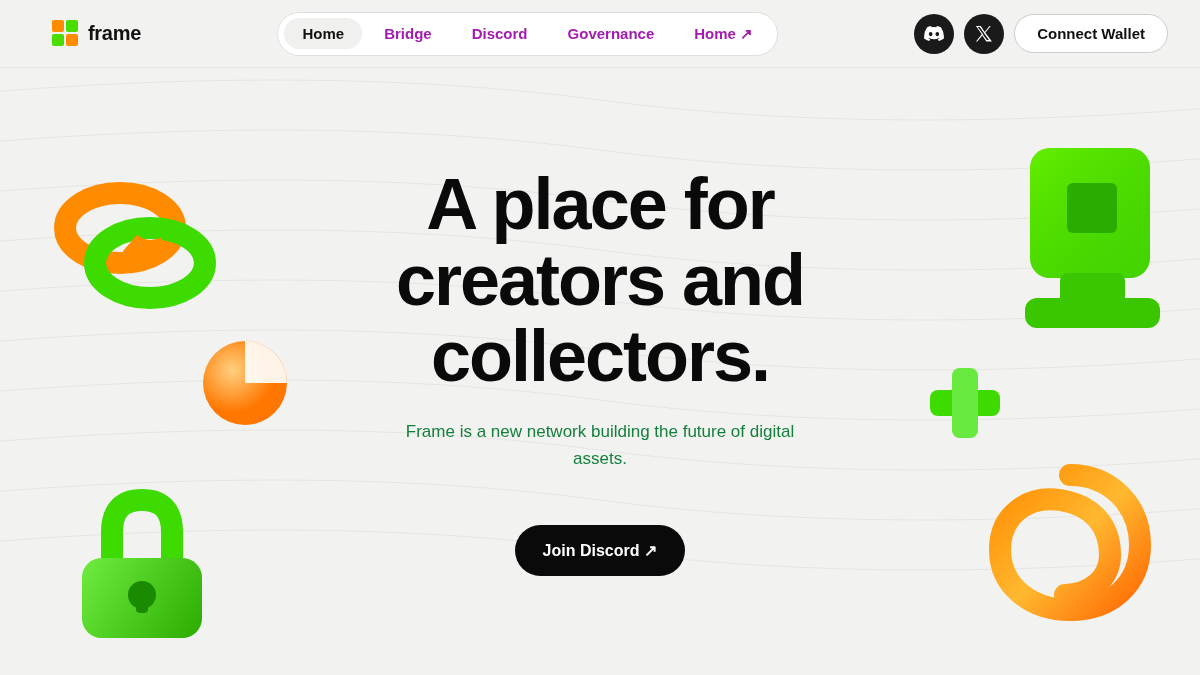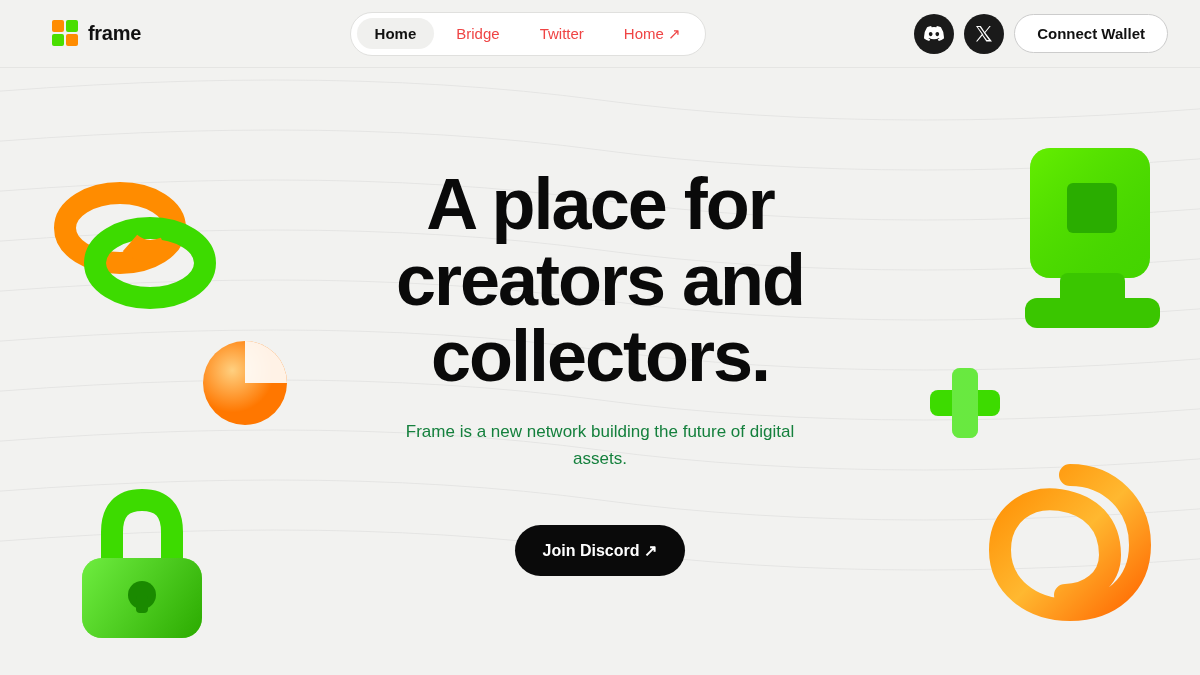--- a/index.html
+++ b/index.html
@@ -52,22 +52,22 @@
       background: white;
       border-radius: 999px;
       padding: 5px 6px;
       border: 1px solid #e0e0de;
     }
 
     .nav-link {
       padding: 7px 18px;
       border-radius: 999px;
       font-size: 15px;
-      font-weight: 400;
-      color: #ef4444;
+      font-weight: 700;
+      color: #a21caf;
       cursor: pointer;
       text-decoration: none;
       transition: background 0.15s;
       border: none;
       background: transparent;
     }
 
     .nav-link.active {
       background: #f0f0ee;
       font-weight: 600;
@@ -252,21 +252,22 @@
       <rect width="12" height="12" rx="2" fill="#4ADE00" transform="translate(14,0)"></rect>
       <rect width="12" height="12" rx="2" fill="#4ADE00" transform="translate(0,14)"></rect>
       <rect width="12" height="12" rx="2" fill="#FF8C00" transform="translate(14,14)"></rect>
     </svg>
     <span class="logo-text">frame</span>
   </a>
 
   <div class="nav-links">
     <a class="nav-link active">Home</a>
     <a class="nav-link">Bridge</a>
-    <a class="nav-link">Twitter</a>
+    <a class="nav-link">Discord</a>
+    <a class="nav-link">Governance</a>
     <a class="nav-link nav-link-ext">Home ↗</a>
   </div>
 
   <div class="nav-right">
     <button class="icon-btn" title="Discord">
 
       <svg width="20" height="16" viewBox="0 0 20 16" fill="white" xmlns="http://www.w3.org/2000/svg">
         <path d="M16.93 1.33A16.4 16.4 0 0 0 12.9 0c-.19.34-.4.8-.55 1.16a15.17 15.17 0 0 0-4.7 0A12.3 12.3 0 0 0 7.1 0 16.46 16.46 0 0 0 3.07 1.33 17.36 17.36 0 0 0 .1 12.45a16.57 16.57 0 0 0 5.06 2.56c.41-.56.77-1.16 1.08-1.79a10.73 10.73 0 0 1-1.7-.82c.14-.1.28-.21.42-.32a11.82 11.82 0 0 0 10.08 0c.14.11.28.22.42.32-.55.32-1.12.6-1.71.82.31.63.67 1.23 1.08 1.79a16.5 16.5 0 0 0 5.07-2.56 17.31 17.31 0 0 0-2.97-11.12zM6.68 10.2c-1.01 0-1.84-.93-1.84-2.08s.81-2.09 1.84-2.09c1.02 0 1.86.94 1.84 2.09 0 1.15-.82 2.08-1.84 2.08zm6.64 0c-1.01 0-1.84-.93-1.84-2.08s.81-2.09 1.84-2.09 1.85.94 1.84 2.09c0 1.15-.82 2.08-1.84 2.08z"></path>
       </svg>
     </button>

